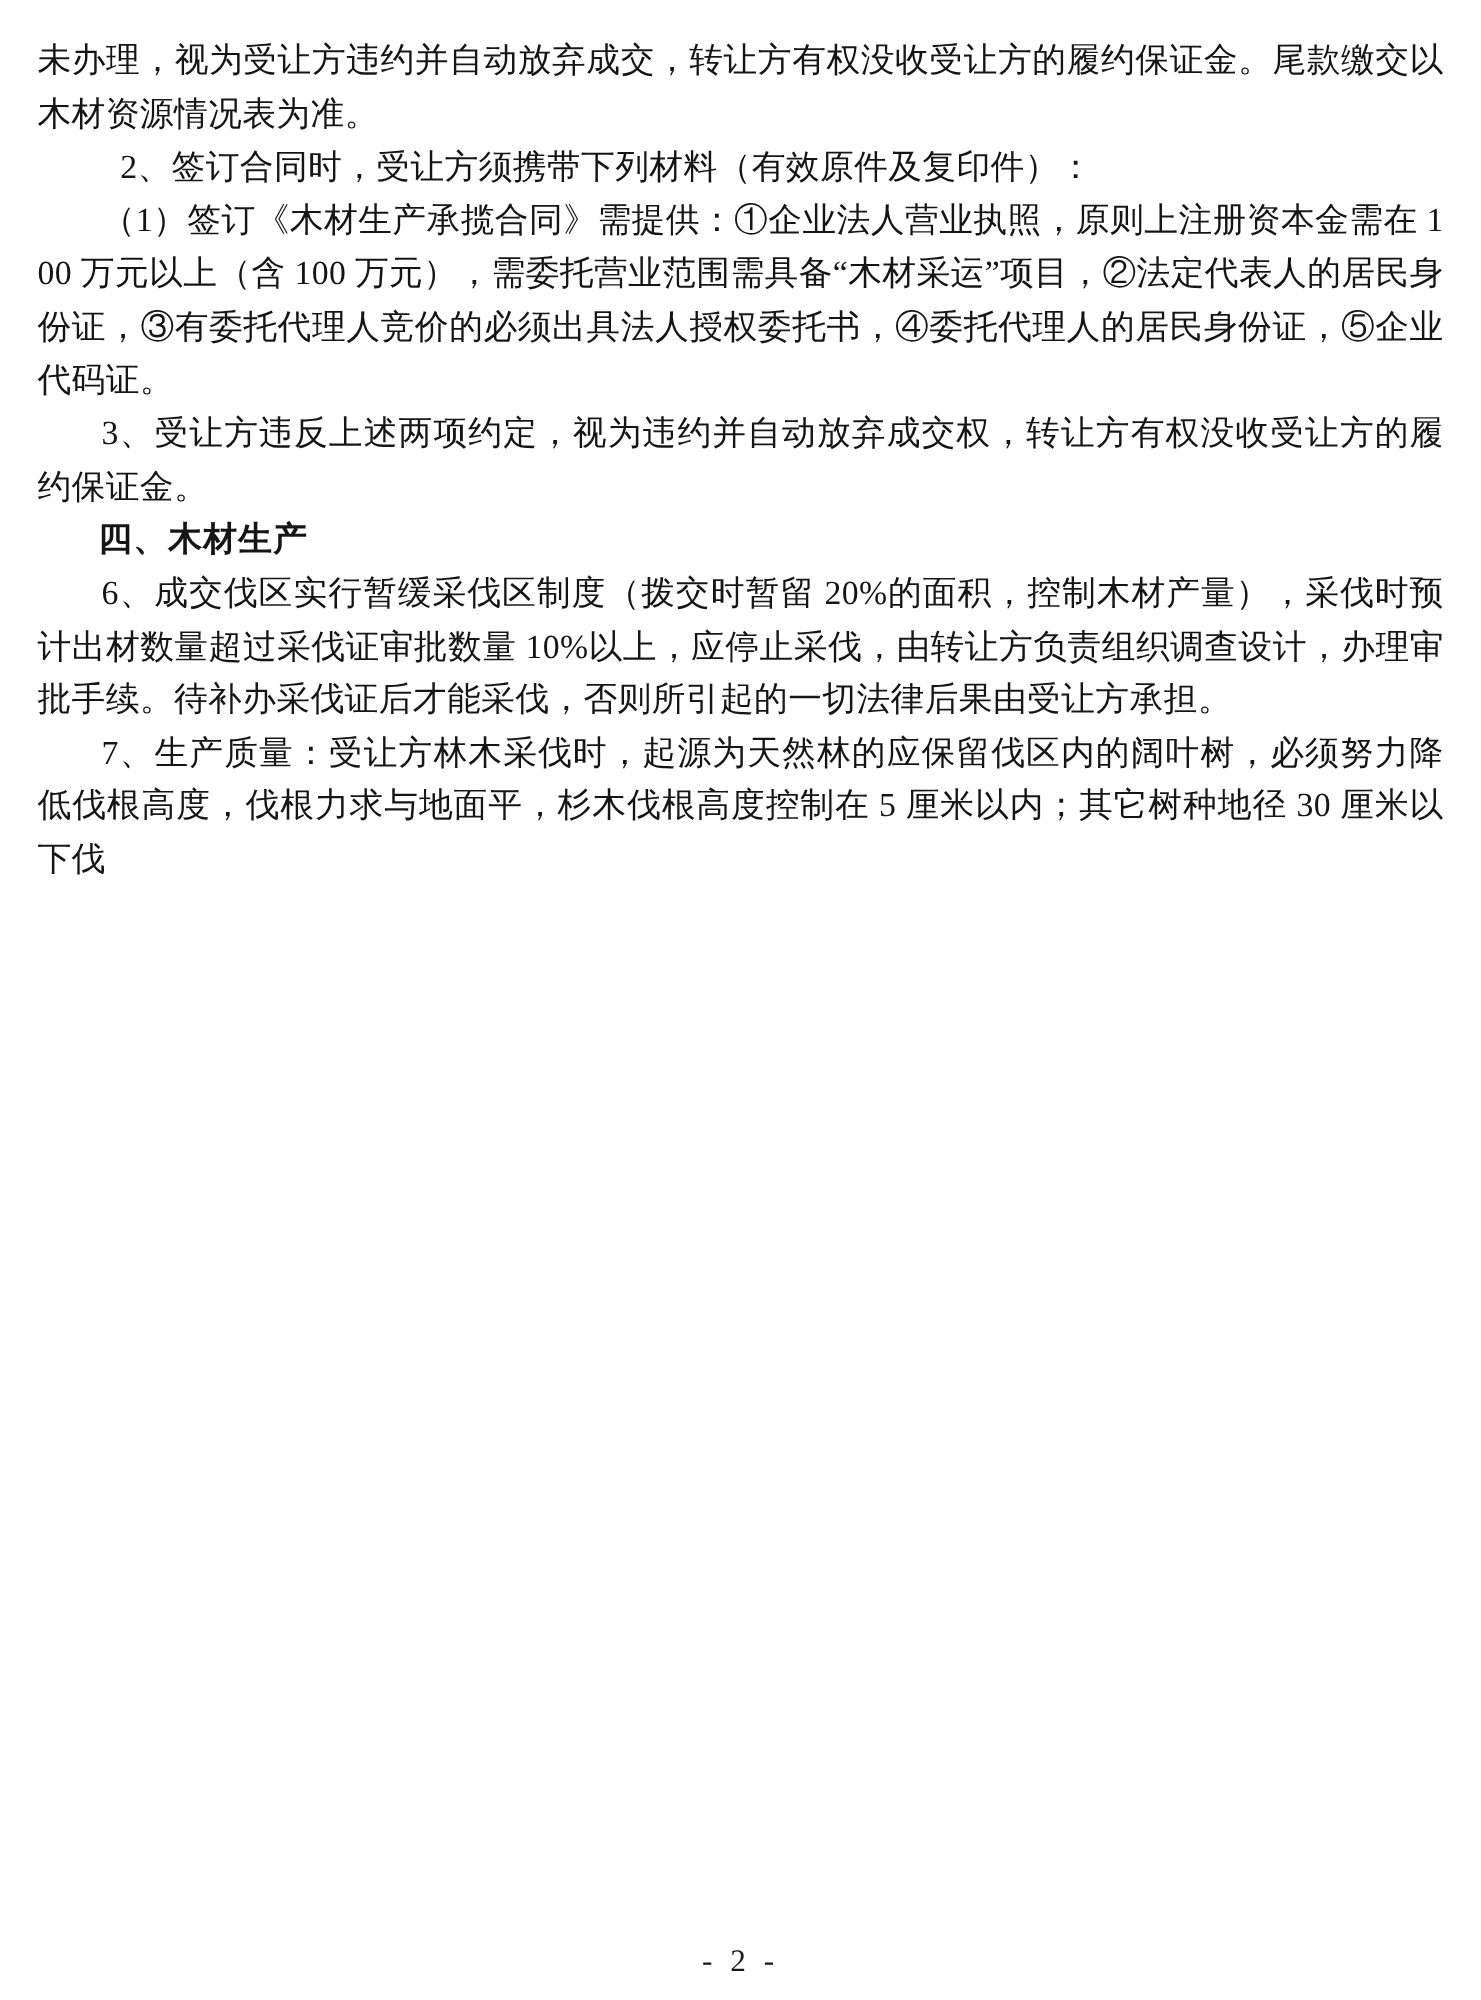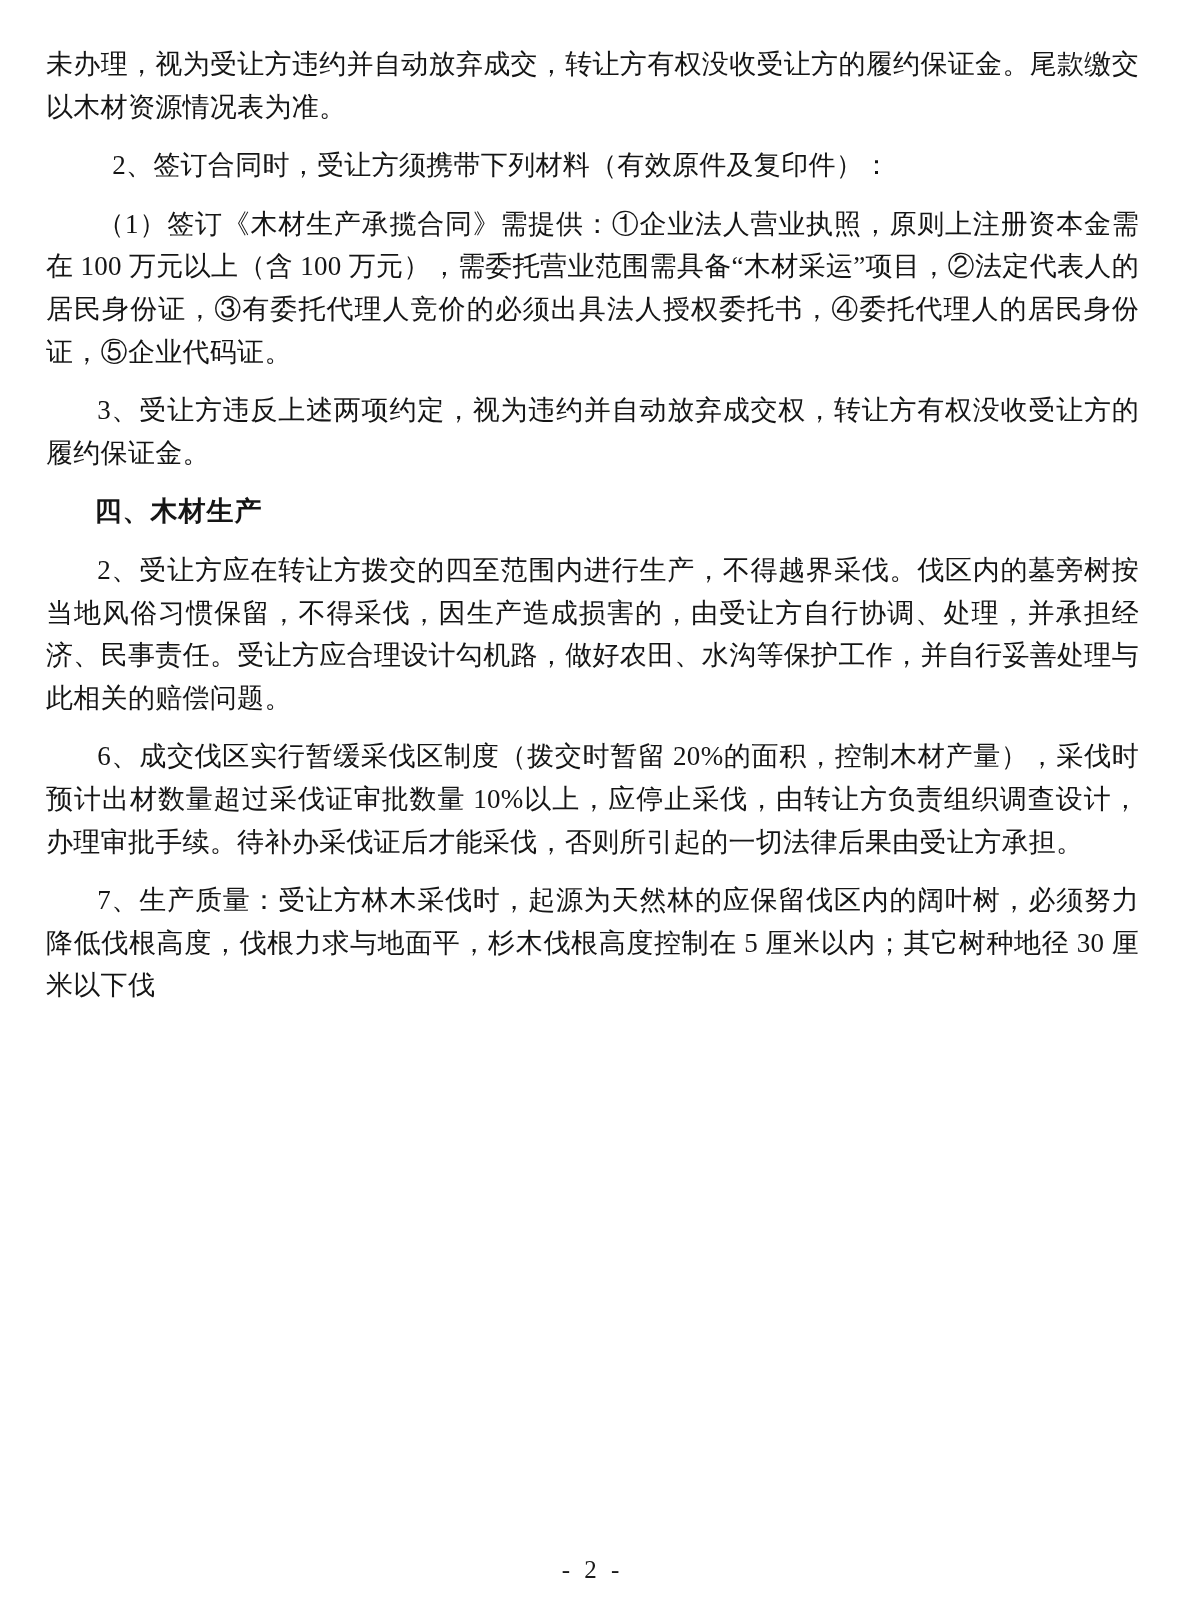--- a/index.html
+++ b/index.html
@@ -14,21 +14,21 @@
     position: relative;
   }
   .page {
     box-sizing: border-box;
     width: 1185px;
     height: 1600px;
     padding: 27px 30px 0 30px;
     position: relative;
   }
   .para {
-    margin: 16px;
+    margin: 0;
     padding: 0;
     font-family: "Liberation Serif", "DejaVu Serif", serif;
     font-size: 27px;
     line-height: 42.6px;
     color: #151515;
     text-align: justify;
     text-justify: inter-character;
     text-indent: 1.9em;
     letter-spacing: 0.3px;
     word-break: break-all;
@@ -67,21 +67,20 @@
   <p class="para space-indent">2、签订合同时，受让方须携带下列材料（有效原件及复印件）：</p>
 
   <p class="para">（1）签订《木材生产承揽合同》需提供：①企业法人营业执照，原则上注册资本金需在 100 万元以上（含 100 万元），需委托营业范围需具备“木材采运”项目，②法定代表人的居民身份证，③有委托代理人竞价的必须出具法人授权委托书，④委托代理人的居民身份证，⑤企业代码证。</p>
 
 
   <p class="para">3、受让方违反上述两项约定，视为违约并自动放弃成交权，转让方有权没收受让方的履约保证金。</p>
 
   <p class="para heading">四、木材生产</p>
 
 
-  <p class="para">2、受让方应在转让方拨交的四至范围内进行生产，不得越界采伐。伐区内的墓旁树按当地风俗习惯保留，不得采伐，因生产造成损害的，由受让方自行协调、处理，并承担经济、民事责任。受让方应合理设计勾机路，做好农田、水沟等保护工作，并自行妥善处理与此相关的赔偿问题。</p>
 
 
 
 
   <p class="para">6、成交伐区实行暂缓采伐区制度（拨交时暂留 20%的面积，控制木材产量），采伐时预计出材数量超过采伐证审批数量 10%以上，应停止采伐，由转让方负责组织调查设计，办理审批手续。待补办采伐证后才能采伐，否则所引起的一切法律后果由受让方承担。</p>
 
   <p class="para">7、生产质量：受让方林木采伐时，起源为天然林的应保留伐区内的阔叶树，必须努力降低伐根高度，伐根力求与地面平，杉木伐根高度控制在 5 厘米以内；其它树种地径 30 厘米以下伐</p>
 
   <div class="footer">- 2 -</div>
 

